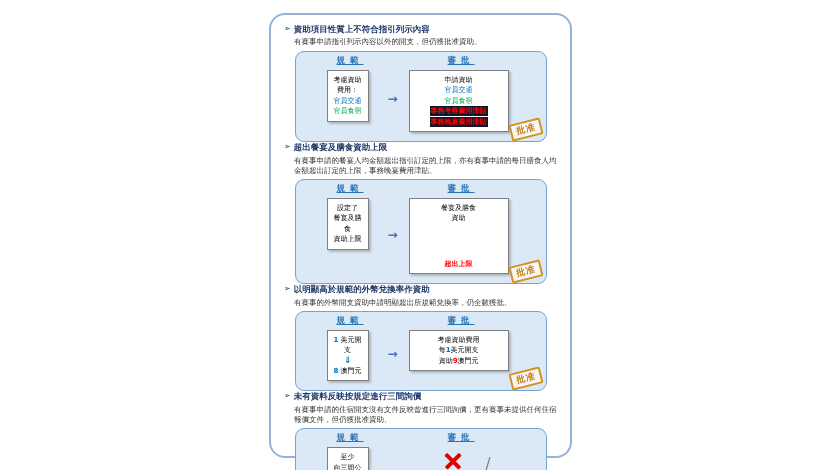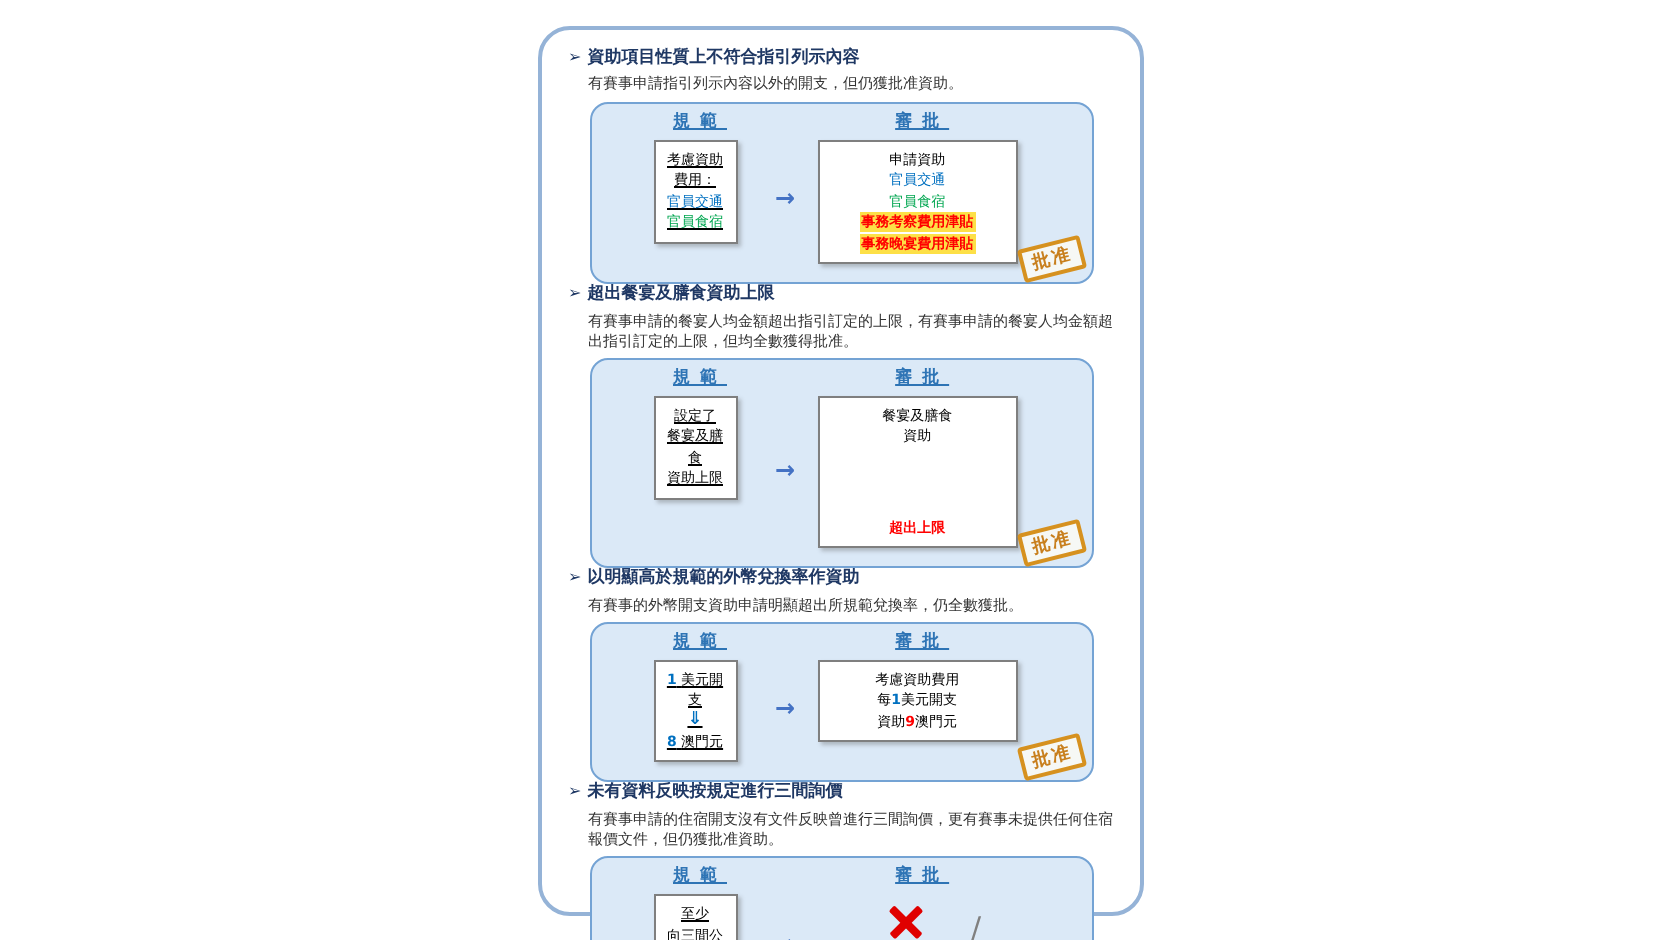--- a/index.html
+++ b/index.html
@@ -34,36 +34,36 @@
     color:#2E74B5; font-weight:bold; font-size:8.5px;
     letter-spacing:5px; padding-left:5px;
     text-decoration:underline; margin-bottom:3px;
   }
   .whitebox {
     background:#ffffff; border:1px solid #7f7f7f;
     box-shadow:1.5px 1.5px 2px rgba(90,90,90,.35);
     font-size:7px; text-align:center; line-height:1.5;
     padding:4px 3px;
   }
-  .reg-card { width:42px;text-decoration:underline; }
+  .reg-card { width:42px; }
   .app-card { width:100px; }
   .flow-arrow { color:#4472C4; font-size:12px; font-weight:bold; align-self:center; margin-top:12px; }
   .stamp {
     position:absolute; right:4px; bottom:3px;
     transform:rotate(-14deg);
     border:2px solid #D6911F; color:#C87F1D;
     background:rgba(255,252,244,.75);
     font-size:9px; font-weight:bold; letter-spacing:1px;
     padding:0 4px; border-radius:2px;
   }
   .t-blue  { color:#0070C0; }
   .t-green { color:#00A650; }
   .t-red   { color:#FF0000;margin-top:35px; }
   .b { font-weight:bold; }
-  .hl { background:#fde047; color:#FF0000; font-weight:bold; display:inline-block; padding:0 1px; line-height:1.45; }
+  .hl { background:#0f172a; color:#FF0000; font-weight:bold; display:inline-block; padding:0 1px; line-height:1.45; }
   .down-arrow { color:#0070C0; font-weight:bold; font-size:9px; line-height:1.1; }
   .evidence-row { display:flex; align-items:flex-start; justify-content:center; gap:7px; margin-top:3px; }
   .evidence { display:flex; flex-direction:column; align-items:center; width:52px; }
   .xmark { position:relative; width:16px; height:16px; margin-top:3px; }
   .xmark::before, .xmark::after {
     content:""; position:absolute; left:50%; top:50%;
     width:20px; height:3.5px; background:#E00000; border-radius:1px;
   }
   .xmark::before { transform:translate(-50%,-50%) rotate(45deg); }
   .xmark::after  { transform:translate(-50%,-50%) rotate(-45deg); }
@@ -109,21 +109,21 @@
       </div>
       <div class="stamp">批准</div>
     </div>
   </section>
 
   <section class="finding">
     <div class="heading-row">
       <span class="bullet">➢</span>
       <span class="heading">超出餐宴及膳食資助上限</span>
     </div>
-    <p class="body-text">有賽事申請的餐宴人均金額超出指引訂定的上限，有賽事申請的餐宴人均金額超出指引訂定的上限，但均全數獲得批准。</p>
+    <p class="body-text">有賽事申請的餐宴人均金額超出指引訂定的上限，亦有賽事申請的每日膳食人均金額超出訂定的上限，事務晚宴費用津貼。</p>
     <div class="bluebox">
       <div class="col col-left">
         <div class="colheader">規範</div>
         <div class="whitebox reg-card">
           <div>設定了</div>
           <div>餐宴及膳食</div>
           <div>資助上限</div>
         </div>
       </div>
       <div class="flow-arrow">→</div>

